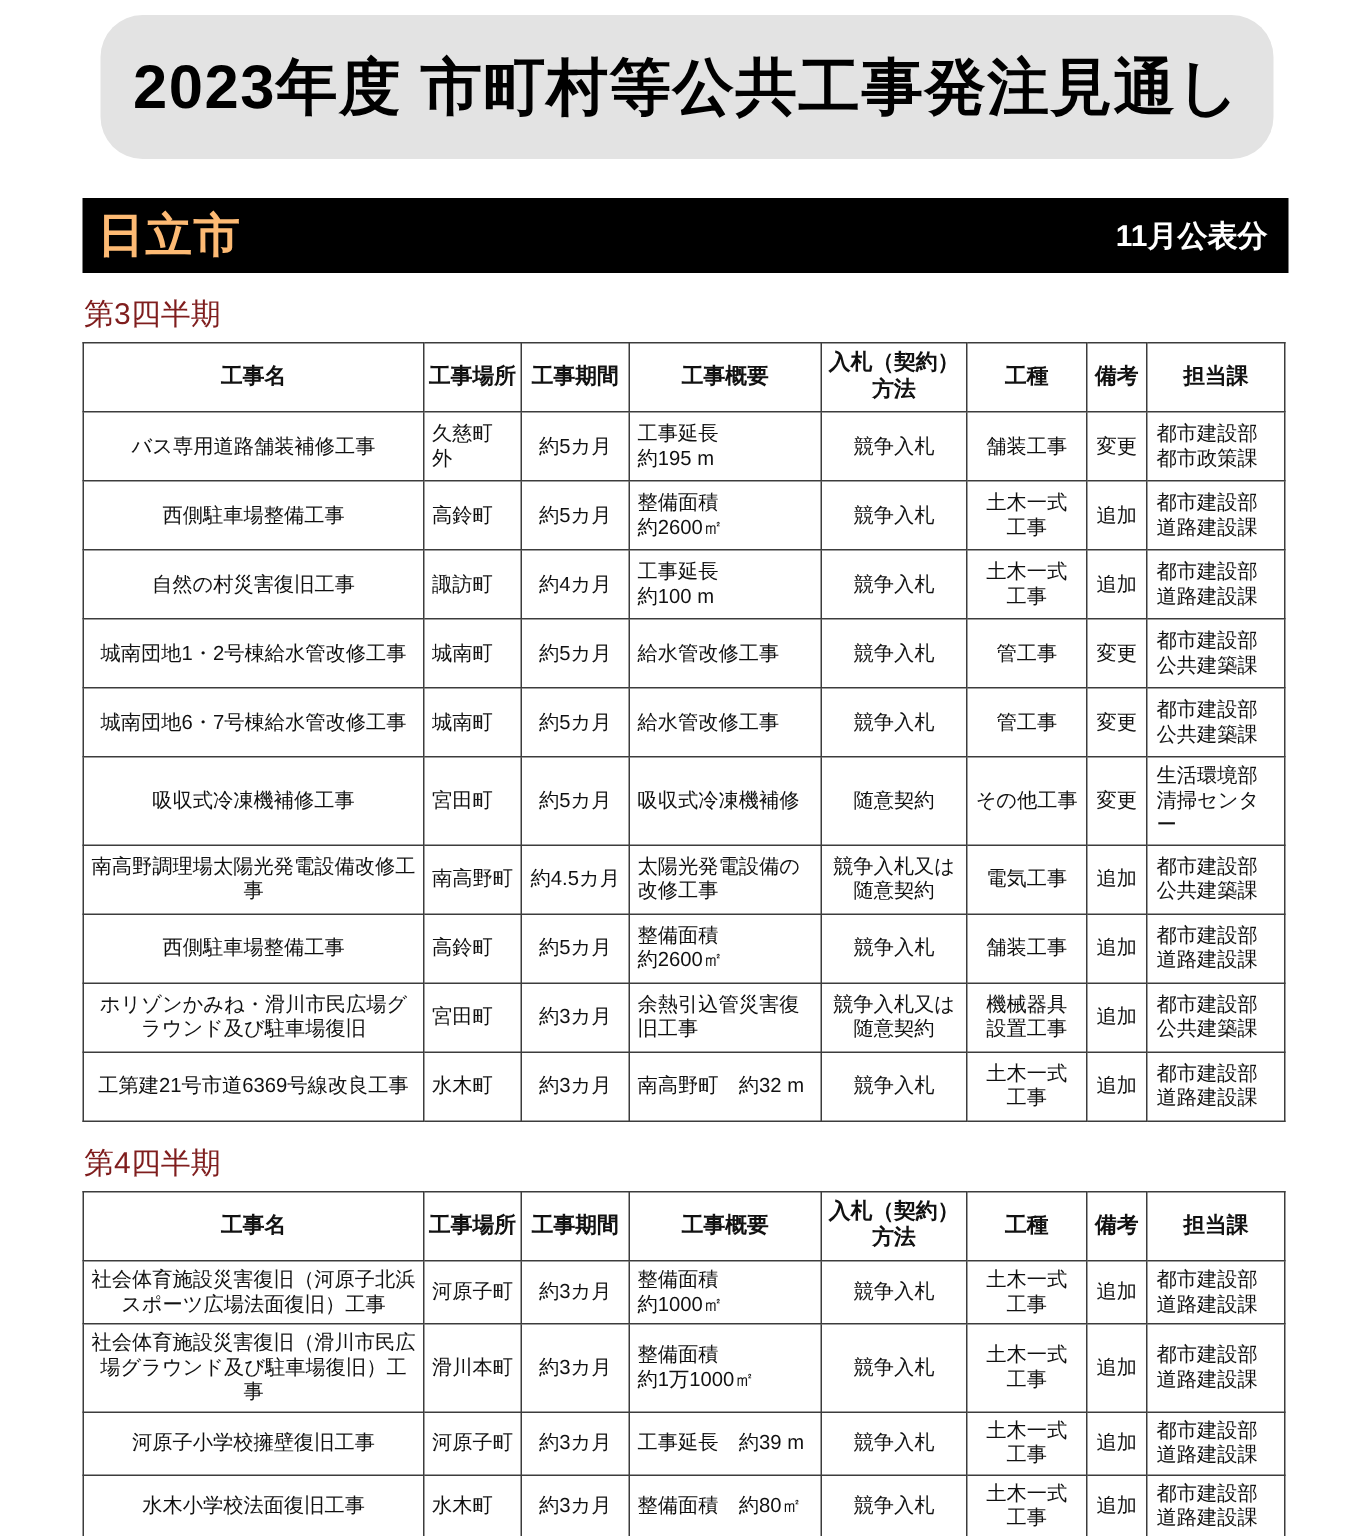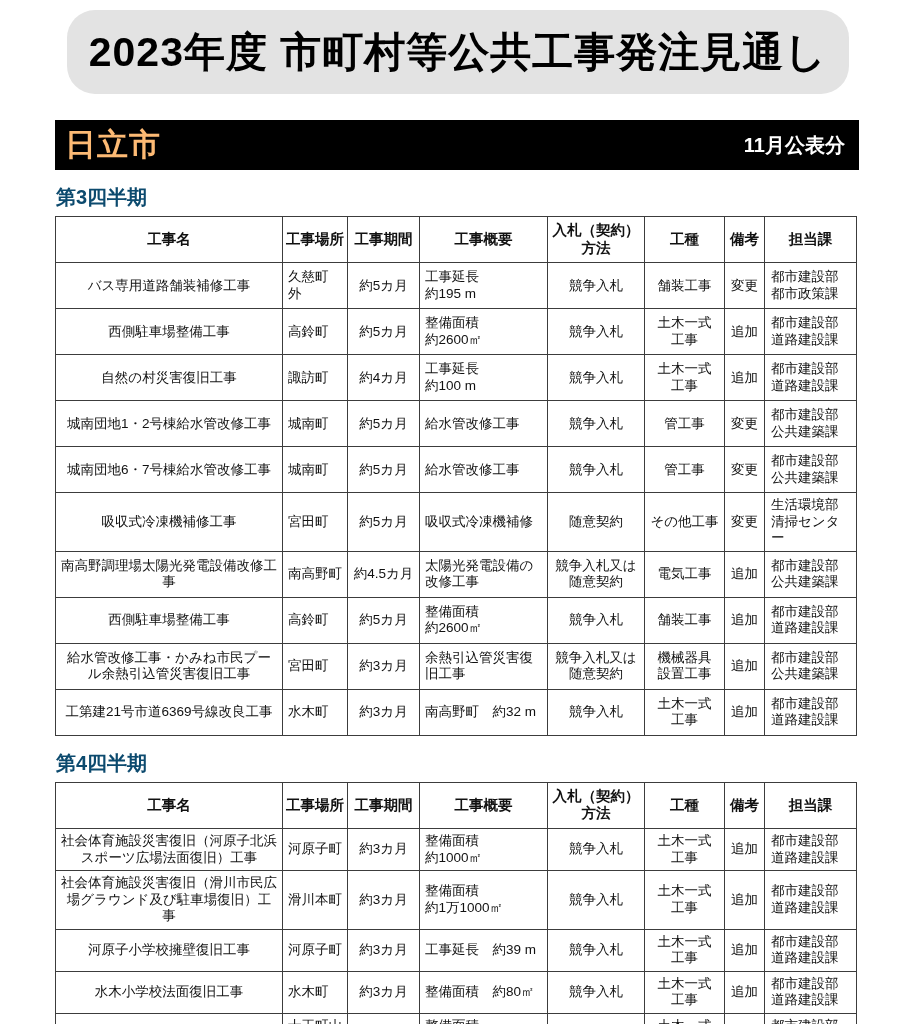--- a/index.html
+++ b/index.html
@@ -18,21 +18,21 @@
     overflow: hidden;
   }
   .content {
     position: absolute;
     left: 55px;
     top: 8px;
     width: 804px;
   }
   .title-banner {
     margin: 2px 10px 0 12px;
-    height: 84px;
+    height: 96px;
     background: #e3e3e3;
     border-radius: 28px;
     display: flex;
     align-items: center;
     justify-content: center;
   }
   .title-banner .title-text {
     font-size: 41px;
     font-weight: bold;
     letter-spacing: 1px;
@@ -55,23 +55,23 @@
     font-weight: bold;
     letter-spacing: 1px;
   }
   .publication {
     color: #fff;
     font-size: 20px;
     font-weight: bold;
   }
   .section-label {
     font-size: 20px;
-    font-weight: bold;
+    font-weight: normal;
     margin: 14px 0 5px 1px;
-    color: #0c4a6e;
+    color: #7f1d1d;
   }
   table.works-table {
     border-collapse: collapse;
     table-layout: fixed;
     width: 801px;
     background: #fff;
   }
   .works-table th, .works-table td {
     border: 1px solid #3c3c3c;
     white-space: pre-line;
@@ -235,21 +235,21 @@
                 <td class="c-period">約5カ月</td>
                 <td class="c-overview">整備面積
 約2600㎡</td>
                 <td class="c-method">競争入札</td>
                 <td class="c-worktype">舗装工事</td>
                 <td class="c-remarks">追加</td>
                 <td class="c-dept">都市建設部
 道路建設課</td>
               </tr>
               <tr>
-                <td class="c-project">給水管改修工事・かみね市民プール余熱引込管災害復旧工事</td>
+                <td class="c-project">ホリゾンかみね・滑川市民広場グラウンド及び駐車場復旧</td>
                 <td class="c-location">宮田町</td>
                 <td class="c-period">約3カ月</td>
                 <td class="c-overview">余熱引込管災害復旧工事</td>
                 <td class="c-method">競争入札又は
 随意契約</td>
                 <td class="c-worktype">機械器具
 設置工事</td>
                 <td class="c-remarks">追加</td>
                 <td class="c-dept">都市建設部
 公共建築課</td>

